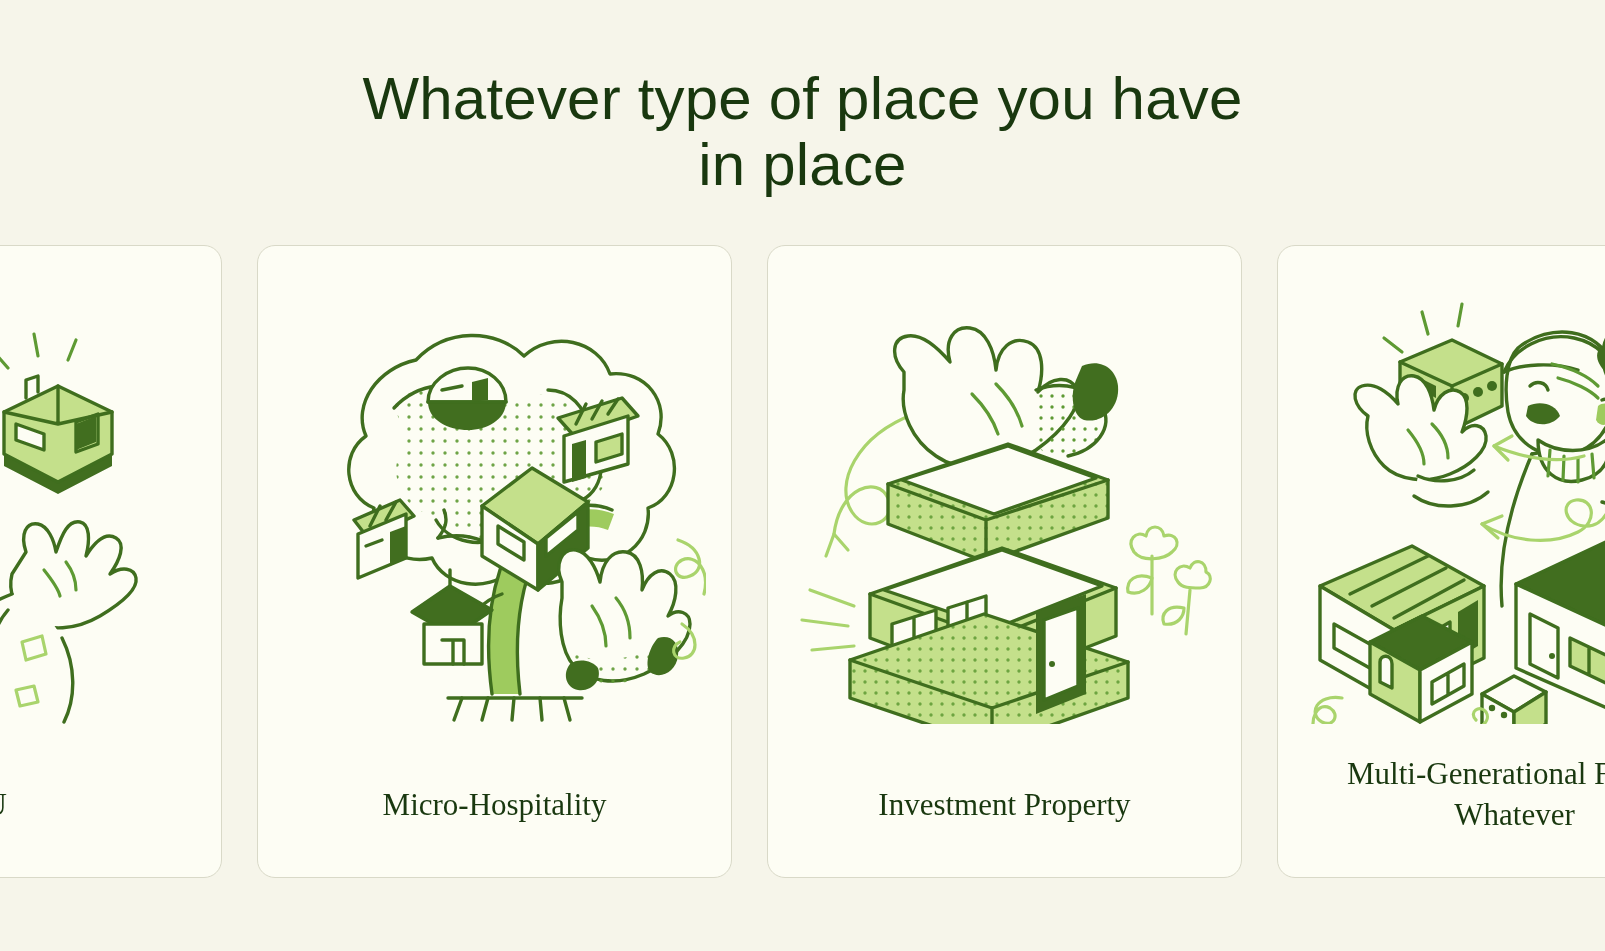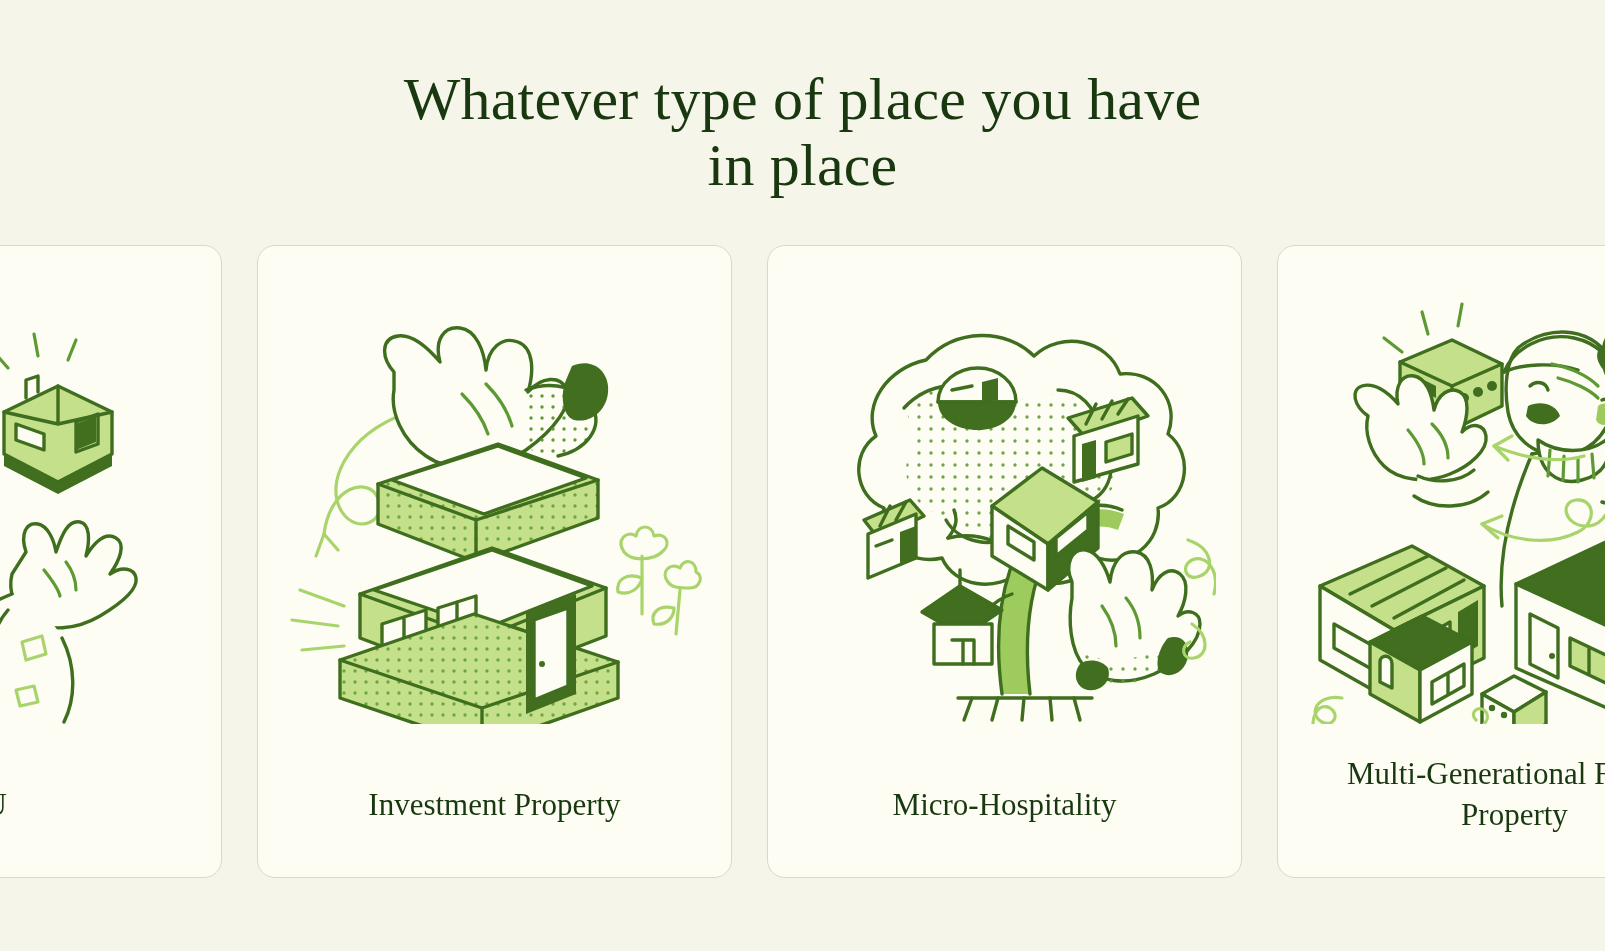--- a/index.html
+++ b/index.html
@@ -17,21 +17,21 @@
   }
 
   
   .section-heading {
     position: absolute;
     top: 66px;
     left: 0;
     width: 1605px;
     text-align: center;
     color: #19380F;
-    font-family: Liberation Serif, serif;
+    font-family: Liberation Sans, sans-serif;
     font-size: 60px;
     line-height: 66px;
     font-weight: 400;
     letter-spacing: 0.2px;
   }
   .section-heading .hl { display: block; white-space: nowrap; }
 
   
   .carousel {
     position: absolute;
@@ -171,100 +171,20 @@
           <circle cx="52" cy="412" r="2.2"></circle>
             <circle cx="76" cy="408" r="2.2"></circle>
             <circle cx="100" cy="416" r="2.2"></circle>
           <circle cx="28" cy="412" r="2.2"></circle>
             <circle cx="112" cy="398" r="2.2"></circle>
             <circle cx="124" cy="414" r="2.2"></circle>
         </g>
       </svg>
     </div>
     <div class="card-label">DU</div>
-  </div>
-
-  <div class="card">
-    <div class="card-art">
-      <svg width="420" height="430" viewBox="0 0 420 430">
-        <defs>
-          <pattern id="dots2" width="11" height="11" patternUnits="userSpaceOnUse">
-            <circle cx="3" cy="3" r="1.7" fill="#5E9A33"></circle>
-          </pattern>
-        </defs>
-
-        <path class="ln-l" d="M118 120 C60 142 38 190 56 218 C72 242 102 226 92 204 C82 182 44 192 38 240"></path>
-        <path class="ln-l" d="M38 240 L30 262 M38 240 L52 256"></path>
-
-        <g class="ln-l">
-          <path d="M14 296 L58 312"></path>
-            <path d="M6 326 L52 332"></path>
-            <path d="M16 356 L58 352"></path>
-        </g>
-
-        <g>
-          <path class="fl-wh" d="M108 78 C94 62 96 44 112 42 C126 40 142 54 154 68 C148 46 158 32 174 34 C190 36 198 56 200 76 C202 54 216 42 232 48 C248 54 248 78 242 98 C256 82 274 82 280 94 C288 110 268 136 240 156 C208 178 166 180 140 162 C116 146 104 118 108 96 Z"></path>
-          <path class="ln-d" d="M108 78 C94 62 96 44 112 42 C126 40 142 54 154 68 C148 46 158 32 174 34 C190 36 198 56 200 76 C202 54 216 42 232 48 C248 54 248 78 242 98 C256 82 274 82 280 94 C288 110 268 136 240 156 C208 178 166 180 140 162 C116 146 104 118 108 96 Z"></path>
-          <path class="ln" d="M200 90 C214 104 222 118 226 132"></path>
-          <path class="ln" d="M176 100 C190 114 198 128 202 140"></path>
-
-          <path fill="url(#dots2)" d="M240 96 C266 86 296 94 306 112 C318 134 300 156 272 162 C250 166 236 152 236 134 Z"></path>
-          <path class="ln-d" d="M240 96 C266 86 296 94 306 112 C318 134 300 156 272 162"></path>
-          <path class="fl-dk" d="M286 72 C304 64 320 74 322 92 C324 114 306 130 288 126 C276 122 274 100 280 86 Z"></path>
-        </g>
-
-        <g>
-          <path class="fl-lt" d="M92 190 L212 150 L312 186 L312 224 L190 268 L92 230 Z"></path>
-          <path fill="url(#dots2)" d="M92 190 L212 150 L312 186 L312 224 L190 268 L92 230 Z" opacity="0.85"></path>
-          <path class="ln-d" d="M92 190 L212 150 L312 186 L312 224 L190 268 L92 230 Z"></path>
-          <path class="ln-d" d="M92 190 L190 226 L312 186 M190 226 L190 268"></path>
-          <path class="fl-wh" d="M106 186 L212 152 L300 184 L198 220 Z"></path>
-          <path class="ln-d" d="M106 186 L212 152 L300 184 L198 220 Z"></path>
-        </g>
-
-        <g>
-          <path class="fl-lt" d="M74 300 L206 254 L320 294 L320 342 L196 390 L74 344 Z"></path>
-          <path class="ln-d" d="M74 300 L206 254 L320 294 L320 342 L196 390 L74 344 Z"></path>
-          <path class="ln-d" d="M74 300 L196 344 L320 294 M196 344 L196 390"></path>
-          <path class="fl-wh" d="M88 296 L206 256 L306 292 L200 334 Z"></path>
-          <path class="ln-d" d="M88 296 L206 256 L306 292 L200 334 Z"></path>
-
-          <g>
-            <path class="fl-wh" d="M96 330 L140 316 L140 344 L96 358 Z"></path>
-            <path class="ln-d" d="M96 330 L140 316 L140 344 L96 358 Z M118 323 L118 351"></path>
-            <path class="fl-wh" d="M152 314 L190 302 L190 328 L152 340 Z"></path>
-            <path class="ln-d" d="M152 314 L190 302 L190 328 L152 340 Z M171 308 L171 334"></path>
-          </g>
-        </g>
-
-        <g>
-          <path class="fl-lt" d="M54 366 L188 320 L332 368 L332 404 L196 452 L54 404 Z"></path>
-          <path fill="url(#dots2)" d="M54 366 L188 320 L332 368 L332 404 L196 452 L54 404 Z" opacity="0.85"></path>
-          <path class="ln-d" d="M54 366 L188 320 L332 368 L332 404 L196 452 L54 404 Z"></path>
-          <path class="ln-d" d="M54 366 L196 414 L332 368 M196 414 L196 452"></path>
-        </g>
-
-        <g>
-          <path class="fl-dk" d="M240 318 L290 300 L290 400 L240 420 Z"></path>
-          <path class="fl-wh" d="M248 326 L282 314 L282 392 L248 406 Z"></path>
-          <path class="ln-d" d="M248 326 L282 314 L282 392 L248 406 Z"></path>
-          <circle cx="256" cy="370" r="3" fill="#3F6E1E"></circle>
-        </g>
-
-        <g class="ln-l">
-          <path d="M338 258 C330 246 340 236 350 242 C352 230 366 230 368 242 C380 238 386 250 376 258 C368 266 346 268 338 258 Z"></path>
-          <path d="M356 262 L356 320"></path>
-          <path d="M356 284 C340 278 330 286 332 298 C344 302 354 294 356 284 Z"></path>
-          <path d="M382 288 C374 278 384 268 394 274 C398 264 410 266 410 278 C418 282 414 294 404 294 C394 294 386 294 382 288 Z"></path>
-          <path d="M394 296 L390 340"></path>
-          <path d="M388 314 C372 310 364 320 368 330 C382 332 388 322 388 314 Z"></path>
-        </g>
-      </svg>
-    </div>
-    <div class="card-label">Investment Property</div>
   </div>
 
   <div class="card">
     <div class="card-art">
       <svg width="420" height="430" viewBox="0 0 420 430">
         <defs>
           <pattern id="dots3" width="12" height="12" patternUnits="userSpaceOnUse">
             <circle cx="3" cy="3" r="1.7" fill="#5E9A33"></circle>
           </pattern>
         </defs>
@@ -371,20 +291,100 @@
           <path class="fl-dk" d="M284 370 C276 380 280 394 292 396 C306 398 316 386 312 374 C306 366 292 364 284 370 Z"></path>
         </g>
 
         <g class="ln-l">
           <path d="M392 246 C416 254 420 276 404 282 C390 288 384 272 396 266 C410 260 424 276 418 300"></path>
           <path d="M396 330 C414 342 412 362 398 364 C386 366 384 352 394 348"></path>
         </g>
       </svg>
     </div>
     <div class="card-label">Micro-Hospitality</div>
+  </div>
+
+  <div class="card">
+    <div class="card-art">
+      <svg width="420" height="430" viewBox="0 0 420 430">
+        <defs>
+          <pattern id="dots2" width="11" height="11" patternUnits="userSpaceOnUse">
+            <circle cx="3" cy="3" r="1.7" fill="#5E9A33"></circle>
+          </pattern>
+        </defs>
+
+        <path class="ln-l" d="M118 120 C60 142 38 190 56 218 C72 242 102 226 92 204 C82 182 44 192 38 240"></path>
+        <path class="ln-l" d="M38 240 L30 262 M38 240 L52 256"></path>
+
+        <g class="ln-l">
+          <path d="M14 296 L58 312"></path>
+            <path d="M6 326 L52 332"></path>
+            <path d="M16 356 L58 352"></path>
+        </g>
+
+        <g>
+          <path class="fl-wh" d="M108 78 C94 62 96 44 112 42 C126 40 142 54 154 68 C148 46 158 32 174 34 C190 36 198 56 200 76 C202 54 216 42 232 48 C248 54 248 78 242 98 C256 82 274 82 280 94 C288 110 268 136 240 156 C208 178 166 180 140 162 C116 146 104 118 108 96 Z"></path>
+          <path class="ln-d" d="M108 78 C94 62 96 44 112 42 C126 40 142 54 154 68 C148 46 158 32 174 34 C190 36 198 56 200 76 C202 54 216 42 232 48 C248 54 248 78 242 98 C256 82 274 82 280 94 C288 110 268 136 240 156 C208 178 166 180 140 162 C116 146 104 118 108 96 Z"></path>
+          <path class="ln" d="M200 90 C214 104 222 118 226 132"></path>
+          <path class="ln" d="M176 100 C190 114 198 128 202 140"></path>
+
+          <path fill="url(#dots2)" d="M240 96 C266 86 296 94 306 112 C318 134 300 156 272 162 C250 166 236 152 236 134 Z"></path>
+          <path class="ln-d" d="M240 96 C266 86 296 94 306 112 C318 134 300 156 272 162"></path>
+          <path class="fl-dk" d="M286 72 C304 64 320 74 322 92 C324 114 306 130 288 126 C276 122 274 100 280 86 Z"></path>
+        </g>
+
+        <g>
+          <path class="fl-lt" d="M92 190 L212 150 L312 186 L312 224 L190 268 L92 230 Z"></path>
+          <path fill="url(#dots2)" d="M92 190 L212 150 L312 186 L312 224 L190 268 L92 230 Z" opacity="0.85"></path>
+          <path class="ln-d" d="M92 190 L212 150 L312 186 L312 224 L190 268 L92 230 Z"></path>
+          <path class="ln-d" d="M92 190 L190 226 L312 186 M190 226 L190 268"></path>
+          <path class="fl-wh" d="M106 186 L212 152 L300 184 L198 220 Z"></path>
+          <path class="ln-d" d="M106 186 L212 152 L300 184 L198 220 Z"></path>
+        </g>
+
+        <g>
+          <path class="fl-lt" d="M74 300 L206 254 L320 294 L320 342 L196 390 L74 344 Z"></path>
+          <path class="ln-d" d="M74 300 L206 254 L320 294 L320 342 L196 390 L74 344 Z"></path>
+          <path class="ln-d" d="M74 300 L196 344 L320 294 M196 344 L196 390"></path>
+          <path class="fl-wh" d="M88 296 L206 256 L306 292 L200 334 Z"></path>
+          <path class="ln-d" d="M88 296 L206 256 L306 292 L200 334 Z"></path>
+
+          <g>
+            <path class="fl-wh" d="M96 330 L140 316 L140 344 L96 358 Z"></path>
+            <path class="ln-d" d="M96 330 L140 316 L140 344 L96 358 Z M118 323 L118 351"></path>
+            <path class="fl-wh" d="M152 314 L190 302 L190 328 L152 340 Z"></path>
+            <path class="ln-d" d="M152 314 L190 302 L190 328 L152 340 Z M171 308 L171 334"></path>
+          </g>
+        </g>
+
+        <g>
+          <path class="fl-lt" d="M54 366 L188 320 L332 368 L332 404 L196 452 L54 404 Z"></path>
+          <path fill="url(#dots2)" d="M54 366 L188 320 L332 368 L332 404 L196 452 L54 404 Z" opacity="0.85"></path>
+          <path class="ln-d" d="M54 366 L188 320 L332 368 L332 404 L196 452 L54 404 Z"></path>
+          <path class="ln-d" d="M54 366 L196 414 L332 368 M196 414 L196 452"></path>
+        </g>
+
+        <g>
+          <path class="fl-dk" d="M240 318 L290 300 L290 400 L240 420 Z"></path>
+          <path class="fl-wh" d="M248 326 L282 314 L282 392 L248 406 Z"></path>
+          <path class="ln-d" d="M248 326 L282 314 L282 392 L248 406 Z"></path>
+          <circle cx="256" cy="370" r="3" fill="#3F6E1E"></circle>
+        </g>
+
+        <g class="ln-l">
+          <path d="M338 258 C330 246 340 236 350 242 C352 230 366 230 368 242 C380 238 386 250 376 258 C368 266 346 268 338 258 Z"></path>
+          <path d="M356 262 L356 320"></path>
+          <path d="M356 284 C340 278 330 286 332 298 C344 302 354 294 356 284 Z"></path>
+          <path d="M382 288 C374 278 384 268 394 274 C398 264 410 266 410 278 C418 282 414 294 404 294 C394 294 386 294 382 288 Z"></path>
+          <path d="M394 296 L390 340"></path>
+          <path d="M388 314 C372 310 364 320 368 330 C382 332 388 322 388 314 Z"></path>
+        </g>
+      </svg>
+    </div>
+    <div class="card-label">Investment Property</div>
   </div>
 
   <div class="card">
     <div class="card-art">
       <svg width="420" height="430" viewBox="0 0 420 430">
 
         <g class="ln">
           <path d="M122 40 L116 18"></path>
             <path d="M152 32 L156 10"></path>
             <path d="M96 58 L78 44"></path>
@@ -533,17 +533,17 @@
           <g class="ln">
               <path d="M382 62 L410 56"></path>
               <path d="M383 76 L412 70"></path>
               <path d="M384 90 L402 86"></path>
             </g>
         </g>
       </svg>
     </div>
     <div class="card-label two-line">
       <span>Multi-Generational Family</span><br>
-      <span>Property</span>
+      <span>Whatever</span>
     </div>
   </div>
 
 </div>
 
 </body></html>

